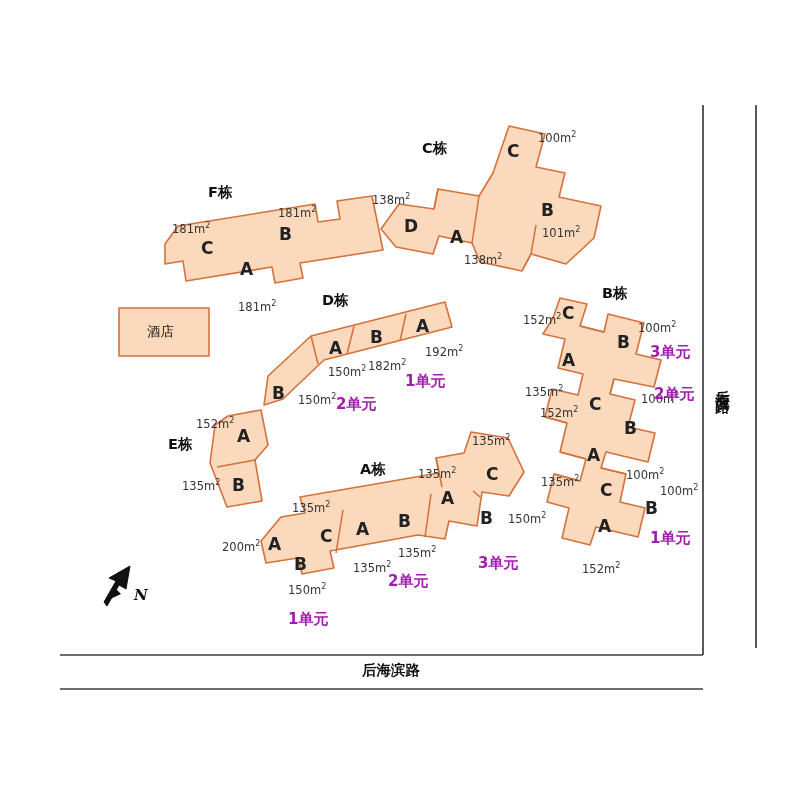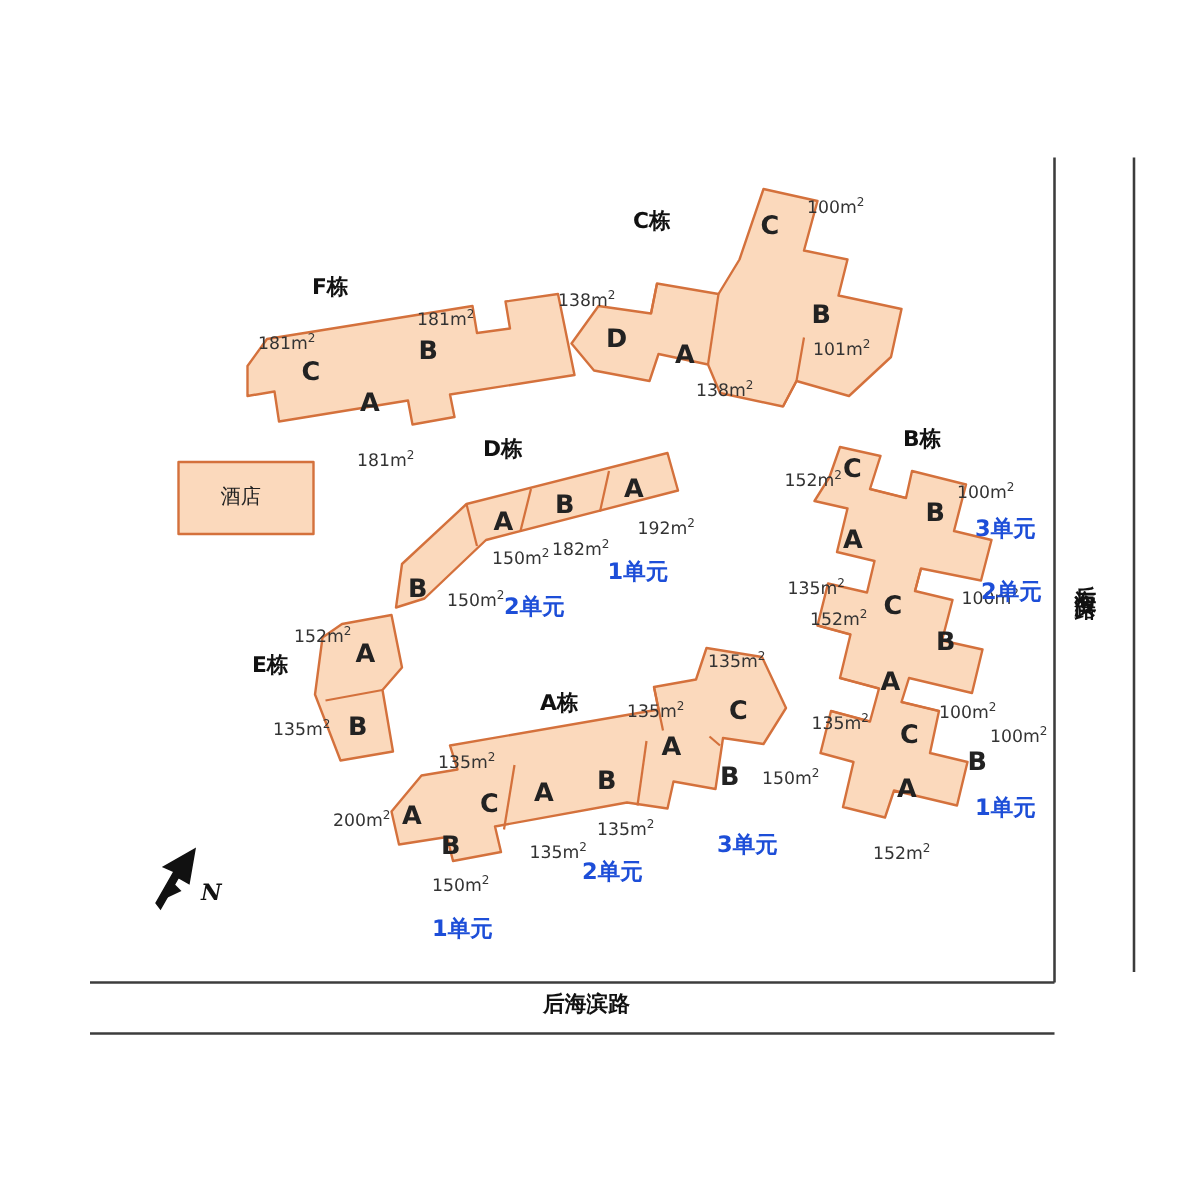--- a/index.html
+++ b/index.html
@@ -20,21 +20,21 @@
   .lbl{position:absolute;white-space:nowrap;line-height:1;}
 
   .title{
     font-family:"DejaVu Sans","Liberation Sans",sans-serif;
     font-size:33px;font-weight:bold;letter-spacing:2px;color:#111;
   }
   .bldname{font-size:14.5px;font-weight:bold;color:#111;}
   .unitltr{font-size:17px;font-weight:bold;color:#222;}
   .area{font-size:11.5px;color:#333;}
   .area sup{font-size:8px;vertical-align:super;}
-  .unitno{font-size:15px;font-weight:bold;color:#1d4ed8;}
+  .unitno{font-size:15px;font-weight:bold;color:#a21caf;}
   .roadname-h{font-size:14.5px;font-weight:bold;color:#111;}
   .roadname-v{font-size:14.5px;font-weight:bold;color:#111;writing-mode:vertical-rl;text-orientation:upright;letter-spacing:3px;}
   .hotel-lbl{font-size:13.5px;font-weight:normal;color:#222;}
   .narrow-n{font-family:"DejaVu Serif","Liberation Serif",serif;font-style:italic;font-size:15px;font-weight:bold;color:#111;}
 </style>
 </head>
 <body>
 
 <div id="map-root">
 

